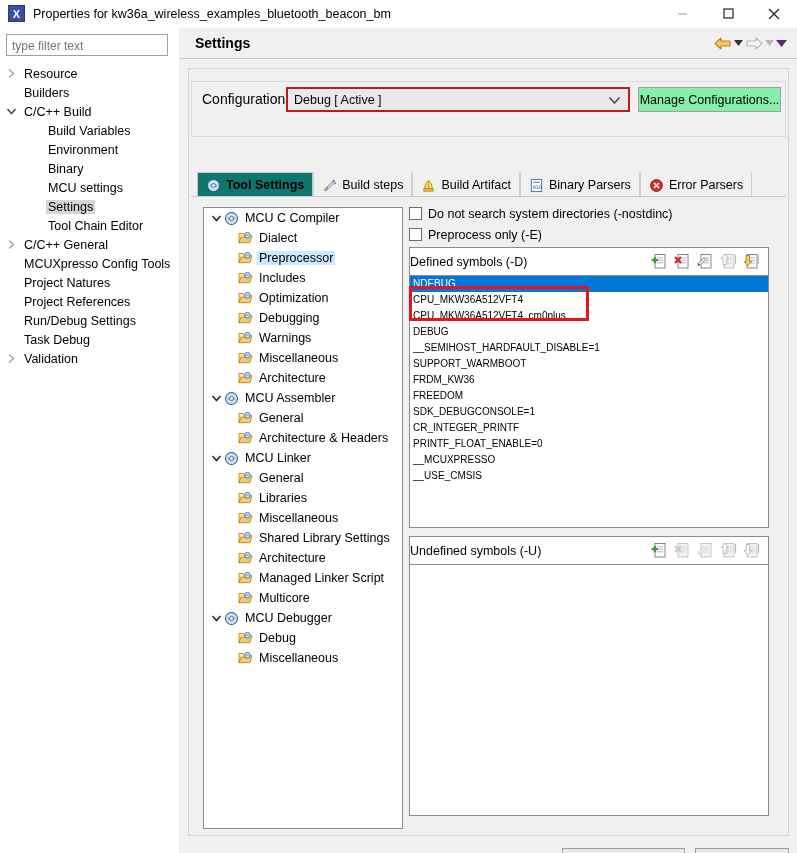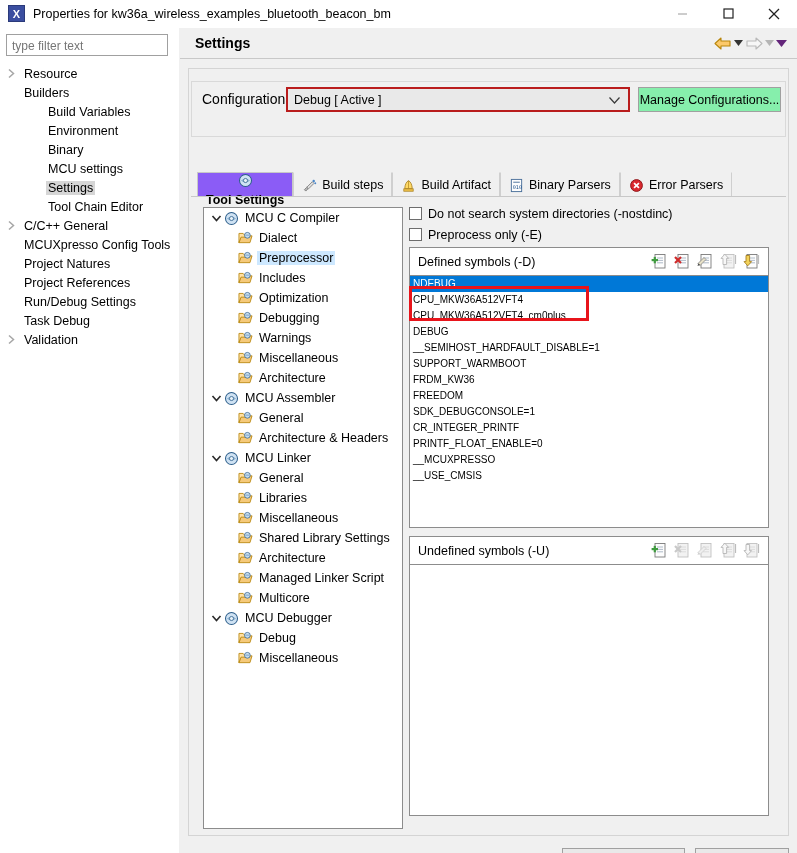--- a/index.html
+++ b/index.html
@@ -109,24 +109,23 @@
     display: flex; align-items: flex-end;
   }
   .tab {
     height: 25px; display: flex; align-items: center; gap: 5px;
     padding: 0 8px; font-size: 12.5px; white-space: nowrap;
     border-left: 1px solid #cfcfcf; border-right: 1px solid #cfcfcf;
     border-top: 1px solid transparent;
     background: #f0f0f0;
   }
   .tab.active {
-    background: #8b5cf6; font-weight: bold;
+    background: #0f766e; font-weight: bold;
     border-left: 1px solid #c8c8c8; border-right: 1px solid #c8c8c8;
     border-top: 1px solid #c8c8c8;
-    flex-direction: column;
   }
   .tabbar-line {
     position: absolute; left: 2px; top: 127px; width: 595px; height: 1px; background: #c8c8c8;
   }
 
   
   .inner {
     position: absolute; left: 8px; top: 130px; width: 583px; height: 632px;
   }
   .tool-tree {
@@ -150,21 +149,21 @@
   }
 
   .group {
     border: 1px solid #8c8c8c; background: #fff;
   }
   .group-head {
     height: 28px; display: flex; align-items: center;
     border-bottom: 1px solid #8c8c8c; background: #fff;
     font-size: 12.5px;
   }
-  .group-head .gt { margin-left: 8px; }
+  .group-head .gt { }
   .tool-icons { margin-left: auto; display: flex; align-items: center; gap: 6px; margin-right: 8px; }
   .ticon { width: 17px; height: 17px; display: block; }
 
   .list { background: #fff; position: relative; overflow: hidden; }
   .sym-row {
     height: 16px; font-size: 10px; padding-left: 3px;
     white-space: nowrap; line-height: 16px;
   }
   .sym-row.sel { background: #0078d7; color: #fff; }
 
@@ -220,20 +219,28 @@
           <span class="tw" style="margin-left: 0px;">
             <svg width="9" height="11" viewBox="0 0 9 11">
               <polyline points="2,1.5 6.5,5.5 2,9.5" fill="none" stroke="#a6a6a6" stroke-width="1.5"></polyline>
             </svg>
           </span>
           <span class="lbl">Resource</span>
         </div>
         <div class="tree-row">
           <span class="tw" style="margin-left: 0px;"></span>
           <span class="lbl">Builders</span>
+        </div>
+        <div class="tree-row">
+          <span class="tw" style="margin-left: 0px;">
+            <svg width="11" height="9" viewBox="0 0 11 9">
+              <polyline points="1.5,2 5.5,6.5 9.5,2" fill="none" stroke="#4a4a4a" stroke-width="1.5"></polyline>
+            </svg>
+          </span>
+          <span class="lbl">C/C++ Build</span>
         </div>
         <div class="tree-row">
           <span class="tw" style="margin-left: 24px;"></span>
           <span class="lbl">Build Variables</span>
         </div>
         <div class="tree-row">
           <span class="tw" style="margin-left: 24px;"></span>
           <span class="lbl">Environment</span>
         </div>
         <div class="tree-row">

